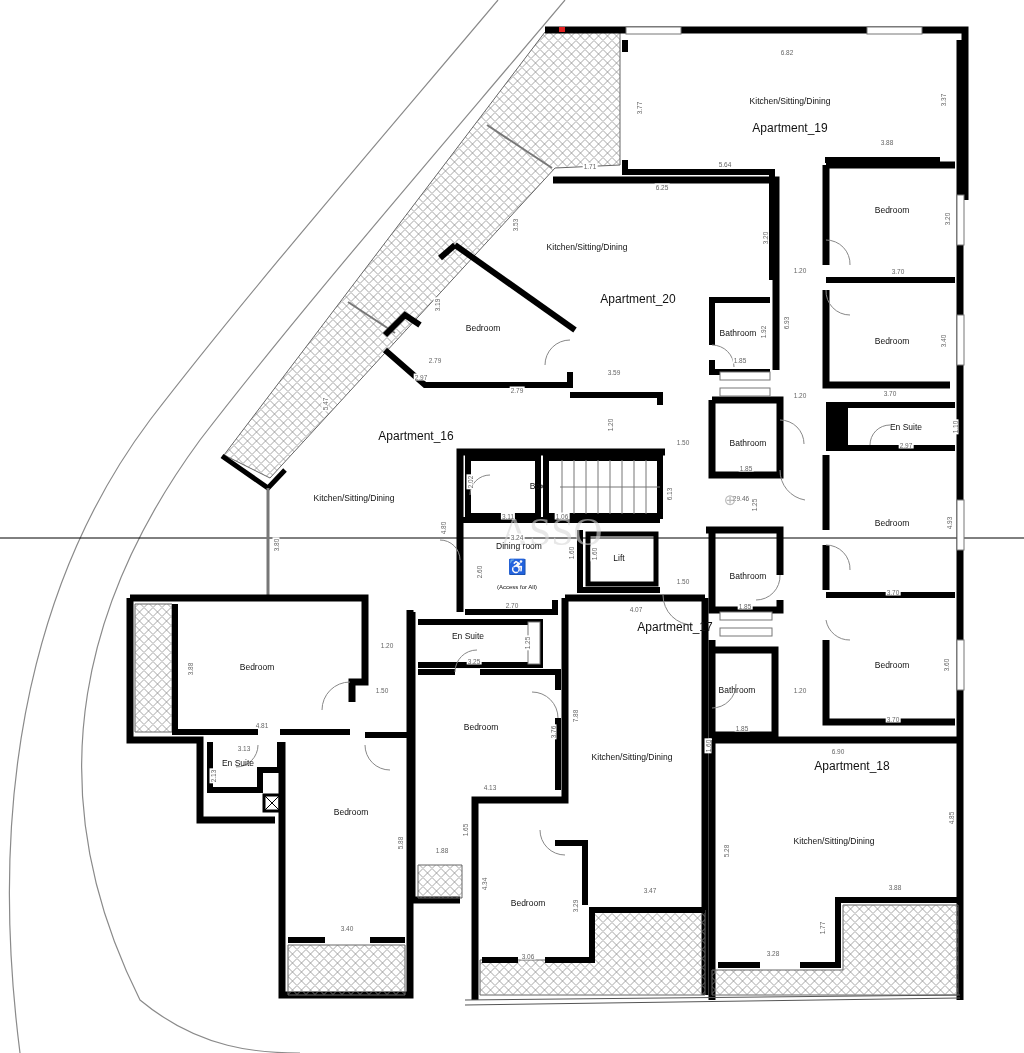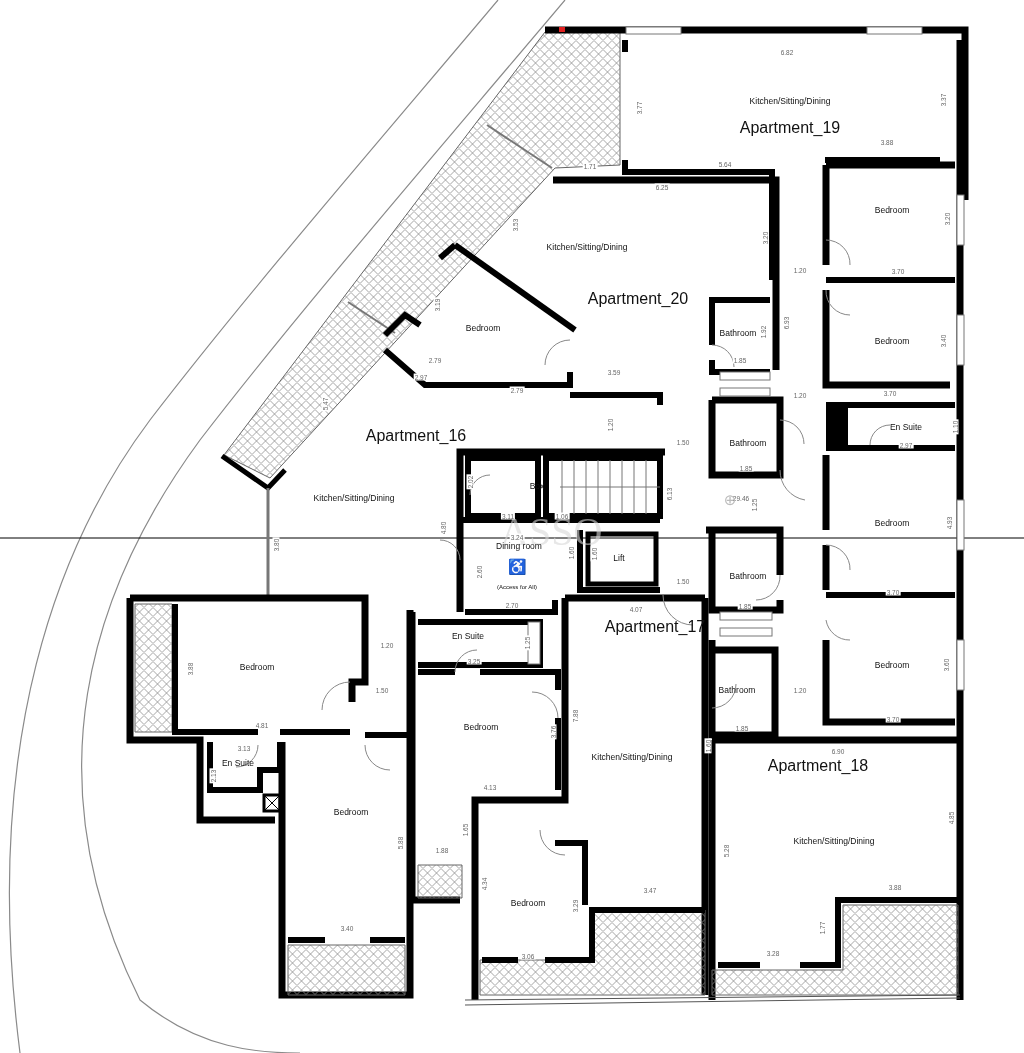--- a/index.html
+++ b/index.html
@@ -6,21 +6,21 @@
   body { width:1024px; height:1053px; overflow:hidden; position:relative; font-family:"Liberation Sans", sans-serif; }
   #plan { position:absolute; left:0; top:0; width:1024px; height:1053px; }
   .wall { fill:#000; }
   .wall-o { fill:none; stroke:#000; stroke-linejoin:miter; }
   .curve { fill:none; stroke:#8a8a8a; stroke-width:1.2; }
   .door { fill:none; stroke:#888; stroke-width:1; }
   .hatch { fill:url(#xhatch); stroke:#666; stroke-width:1; }
   .win { fill:#fff; stroke:#777; stroke-width:1; }
   .lbl { position:absolute; white-space:nowrap; color:#111; transform:translate(-50%,-50%); }
   .room { font-size:8.5px; }
-  .apt { font-size:16px; }
+  .apt { font-size:12px; }
   .dimtxt { position:absolute; font-size:6.5px; color:#666; background:#fff; padding:0 1px; transform:translate(-50%,-50%); white-space:nowrap; }
   .vert { transform:translate(-50%,-50%) rotate(-90deg); }
   .small { font-size:6px; }
   .wc-icon { position:absolute; width:16px; height:16px; transform:translate(-50%,-50%); color:#bbb; font-size:15px; line-height:16px; text-align:center; }
 </style>
 </head>
 <body>
 
 <svg id="plan" viewBox="0 0 1024 1053" xmlns="http://www.w3.org/2000/svg">
   <defs>
@@ -180,22 +180,22 @@
 
   <rect x="559" y="27" width="6" height="5" fill="#e02020"></rect>
 
   <text x="500" y="545" font-family="Liberation Serif, serif" font-size="40" fill="#d8d8d8" opacity="0.6">ASSO</text>
 </svg>
 
 <div id="labels">
     <div class="lbl apt" style="left: 790px; top: 128px;">Apartment_19</div>
     <div class="lbl apt" style="left: 638px; top: 299px;">Apartment_20</div>
     <div class="lbl apt" style="left: 416px; top: 436px;">Apartment_16</div>
-    <div class="lbl apt" style="left: 655px; top: 627px;">Apartment_17</div>
-    <div class="lbl apt" style="left: 818px; top: 766px; text-align: right;">Apartment_18</div>
+    <div class="lbl apt" style="left: 675px; top: 627px;">Apartment_17</div>
+    <div class="lbl apt" style="left: 852px; top: 766px; text-align: right;">Apartment_18</div>
     <div class="lbl room" style="left: 790px; top: 101px;">Kitchen/Sitting/Dining</div>
     <div class="lbl room" style="left: 892px; top: 210px;">Bedroom</div>
     <div class="lbl room" style="left: 892px; top: 341px;">Bedroom</div>
     <div class="lbl room" style="left: 587px; top: 247px;">Kitchen/Sitting/Dining</div>
     <div class="lbl room" style="left: 483px; top: 328px;">Bedroom</div>
     <div class="lbl room" style="left: 738px; top: 333px;">Bathroom</div>
     <div class="lbl room" style="left: 354px; top: 498px;">Kitchen/Sitting/Dining</div>
     <div class="lbl room" style="left: 501px; top: 486px; margin-left: 36px;">Box</div>
     <div class="lbl room" style="left: 519px; top: 546px;">Dining room</div>
     <div class="lbl room small" style="left: 517px; top: 587px;">(Access for All)</div>

